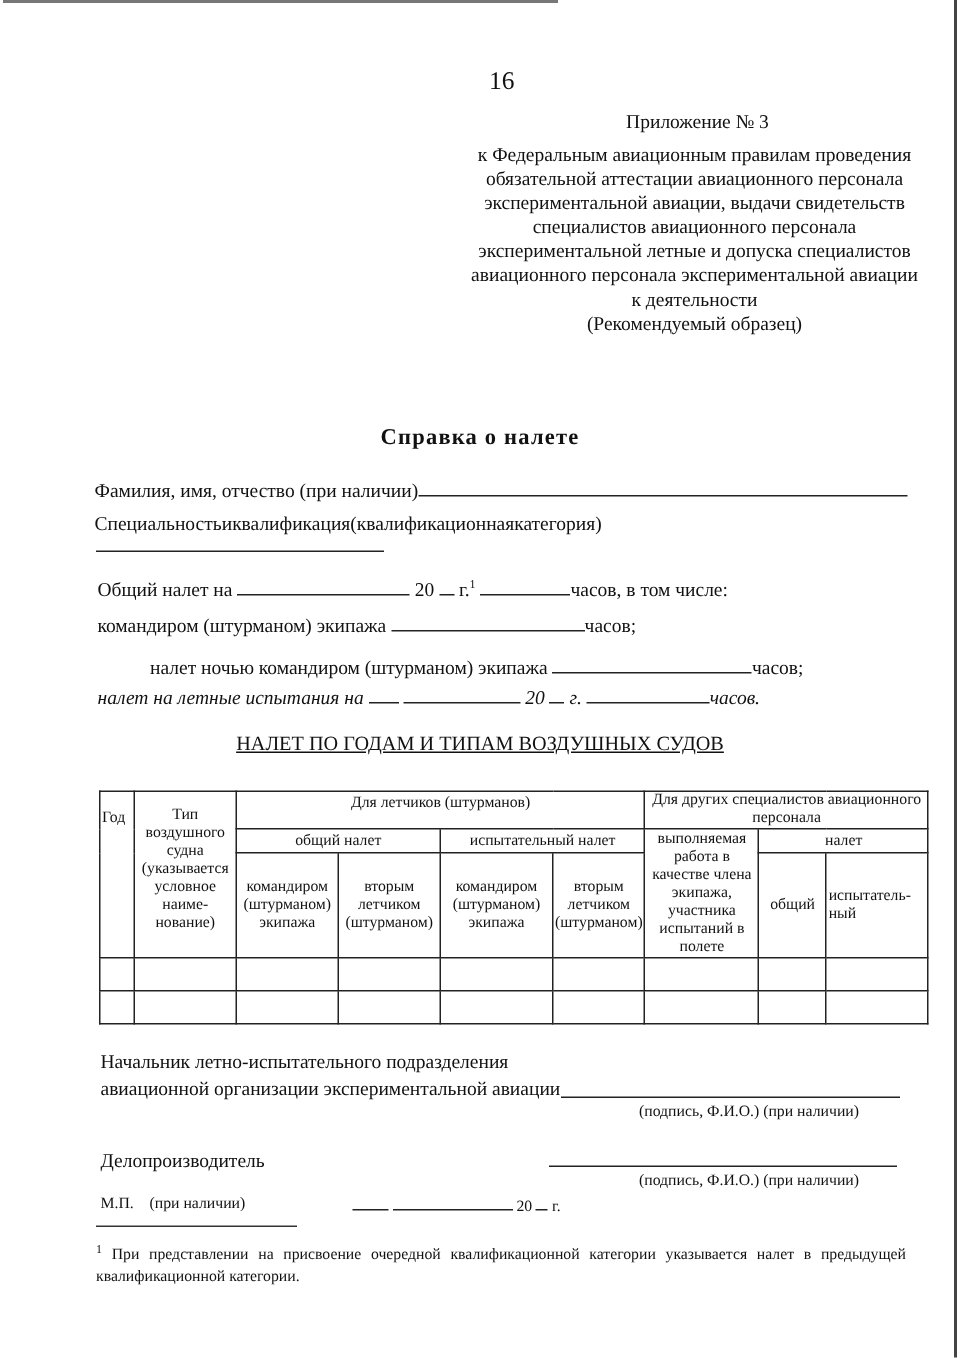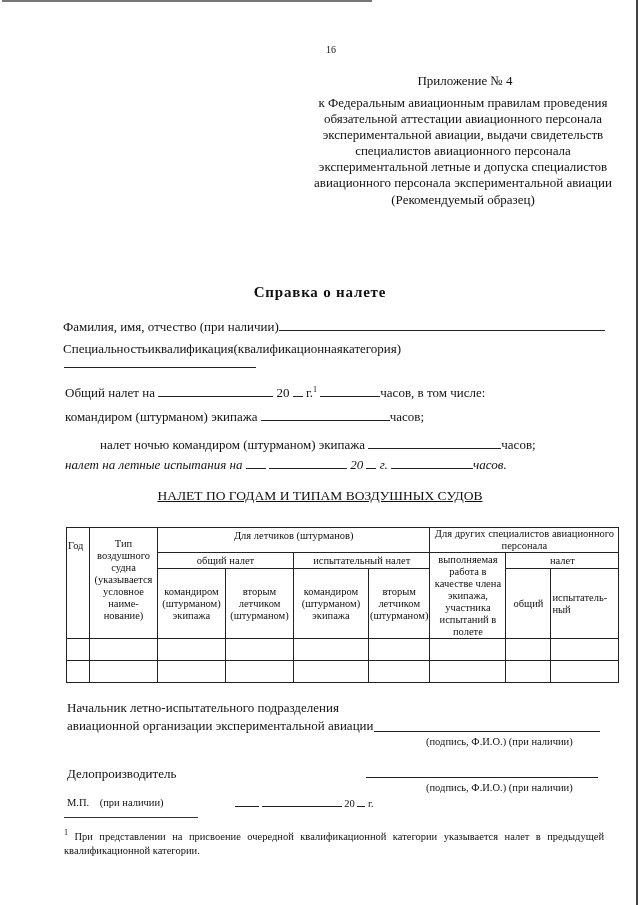--- a/index.html
+++ b/index.html
@@ -5,21 +5,21 @@
   html, body { margin: 0; padding: 0; background: #ffffff; }
   body {
     width: 640px; height: 905px; position: relative; overflow: hidden;
     font-family: "Liberation Serif", "DejaVu Serif", serif;
     color: #111111;
   }
   .scan-top { position: absolute; left: 2px; top: 0; width: 370px; height: 2px; background: #777; }
   .scan-right { position: absolute; left: 636px; top: 0; width: 2px; height: 905px; background: #444; }
 
   .abs { position: absolute; white-space: nowrap; }
-  .page-num { left: 326px; top: 44px; font-size: 10px; }
+  .page-num { left: 326px; top: 44px; font-size: 17px; }
   .appendix-title { left: 300px; width: 330px; top: 73px; text-align: center; font-size: 13px; }
   .appendix-body {
     position: absolute; left: 296px; width: 334px; top: 95px;
     text-align: center; font-size: 13px; line-height: 16.1px;
   }
   .appendix-body div { white-space: nowrap; }
 
   .doc-title { left: 0; width: 640px; top: 284px; text-align: center; font-size: 15px; font-weight: bold; letter-spacing: 0.8px; }
 
   .line-text { font-size: 13px; }
@@ -46,28 +46,29 @@
   sup { font-size: 8px; }
 </style>
 </head>
 <body>
 
 <div class="scan-top"></div>
 <div class="scan-right"></div>
 
 <div class="abs page-num">16</div>
 
-<div class="abs appendix-title">Приложение № 4</div>
+<div class="abs appendix-title">Приложение № 3</div>
 <div class="appendix-body">
   <div>к Федеральным авиационным правилам проведения</div>
   <div>обязательной аттестации авиационного персонала</div>
   <div>экспериментальной авиации, выдачи свидетельств</div>
   <div>специалистов авиационного персонала</div>
   <div>экспериментальной летные и допуска специалистов</div>
   <div>авиационного персонала экспериментальной авиации</div>
+  <div>к деятельности</div>
   <div>(Рекомендуемый образец)</div>
 </div>
 
 <div class="abs doc-title">Справка о налете</div>
 
 <div class="abs line-text" style="left:63px; top:319px;">
   <span>Фамилия, имя, отчество (при наличии)</span><span class="blank" style="width:326px;"></span>
 </div>
 
 <div class="row-spec">

